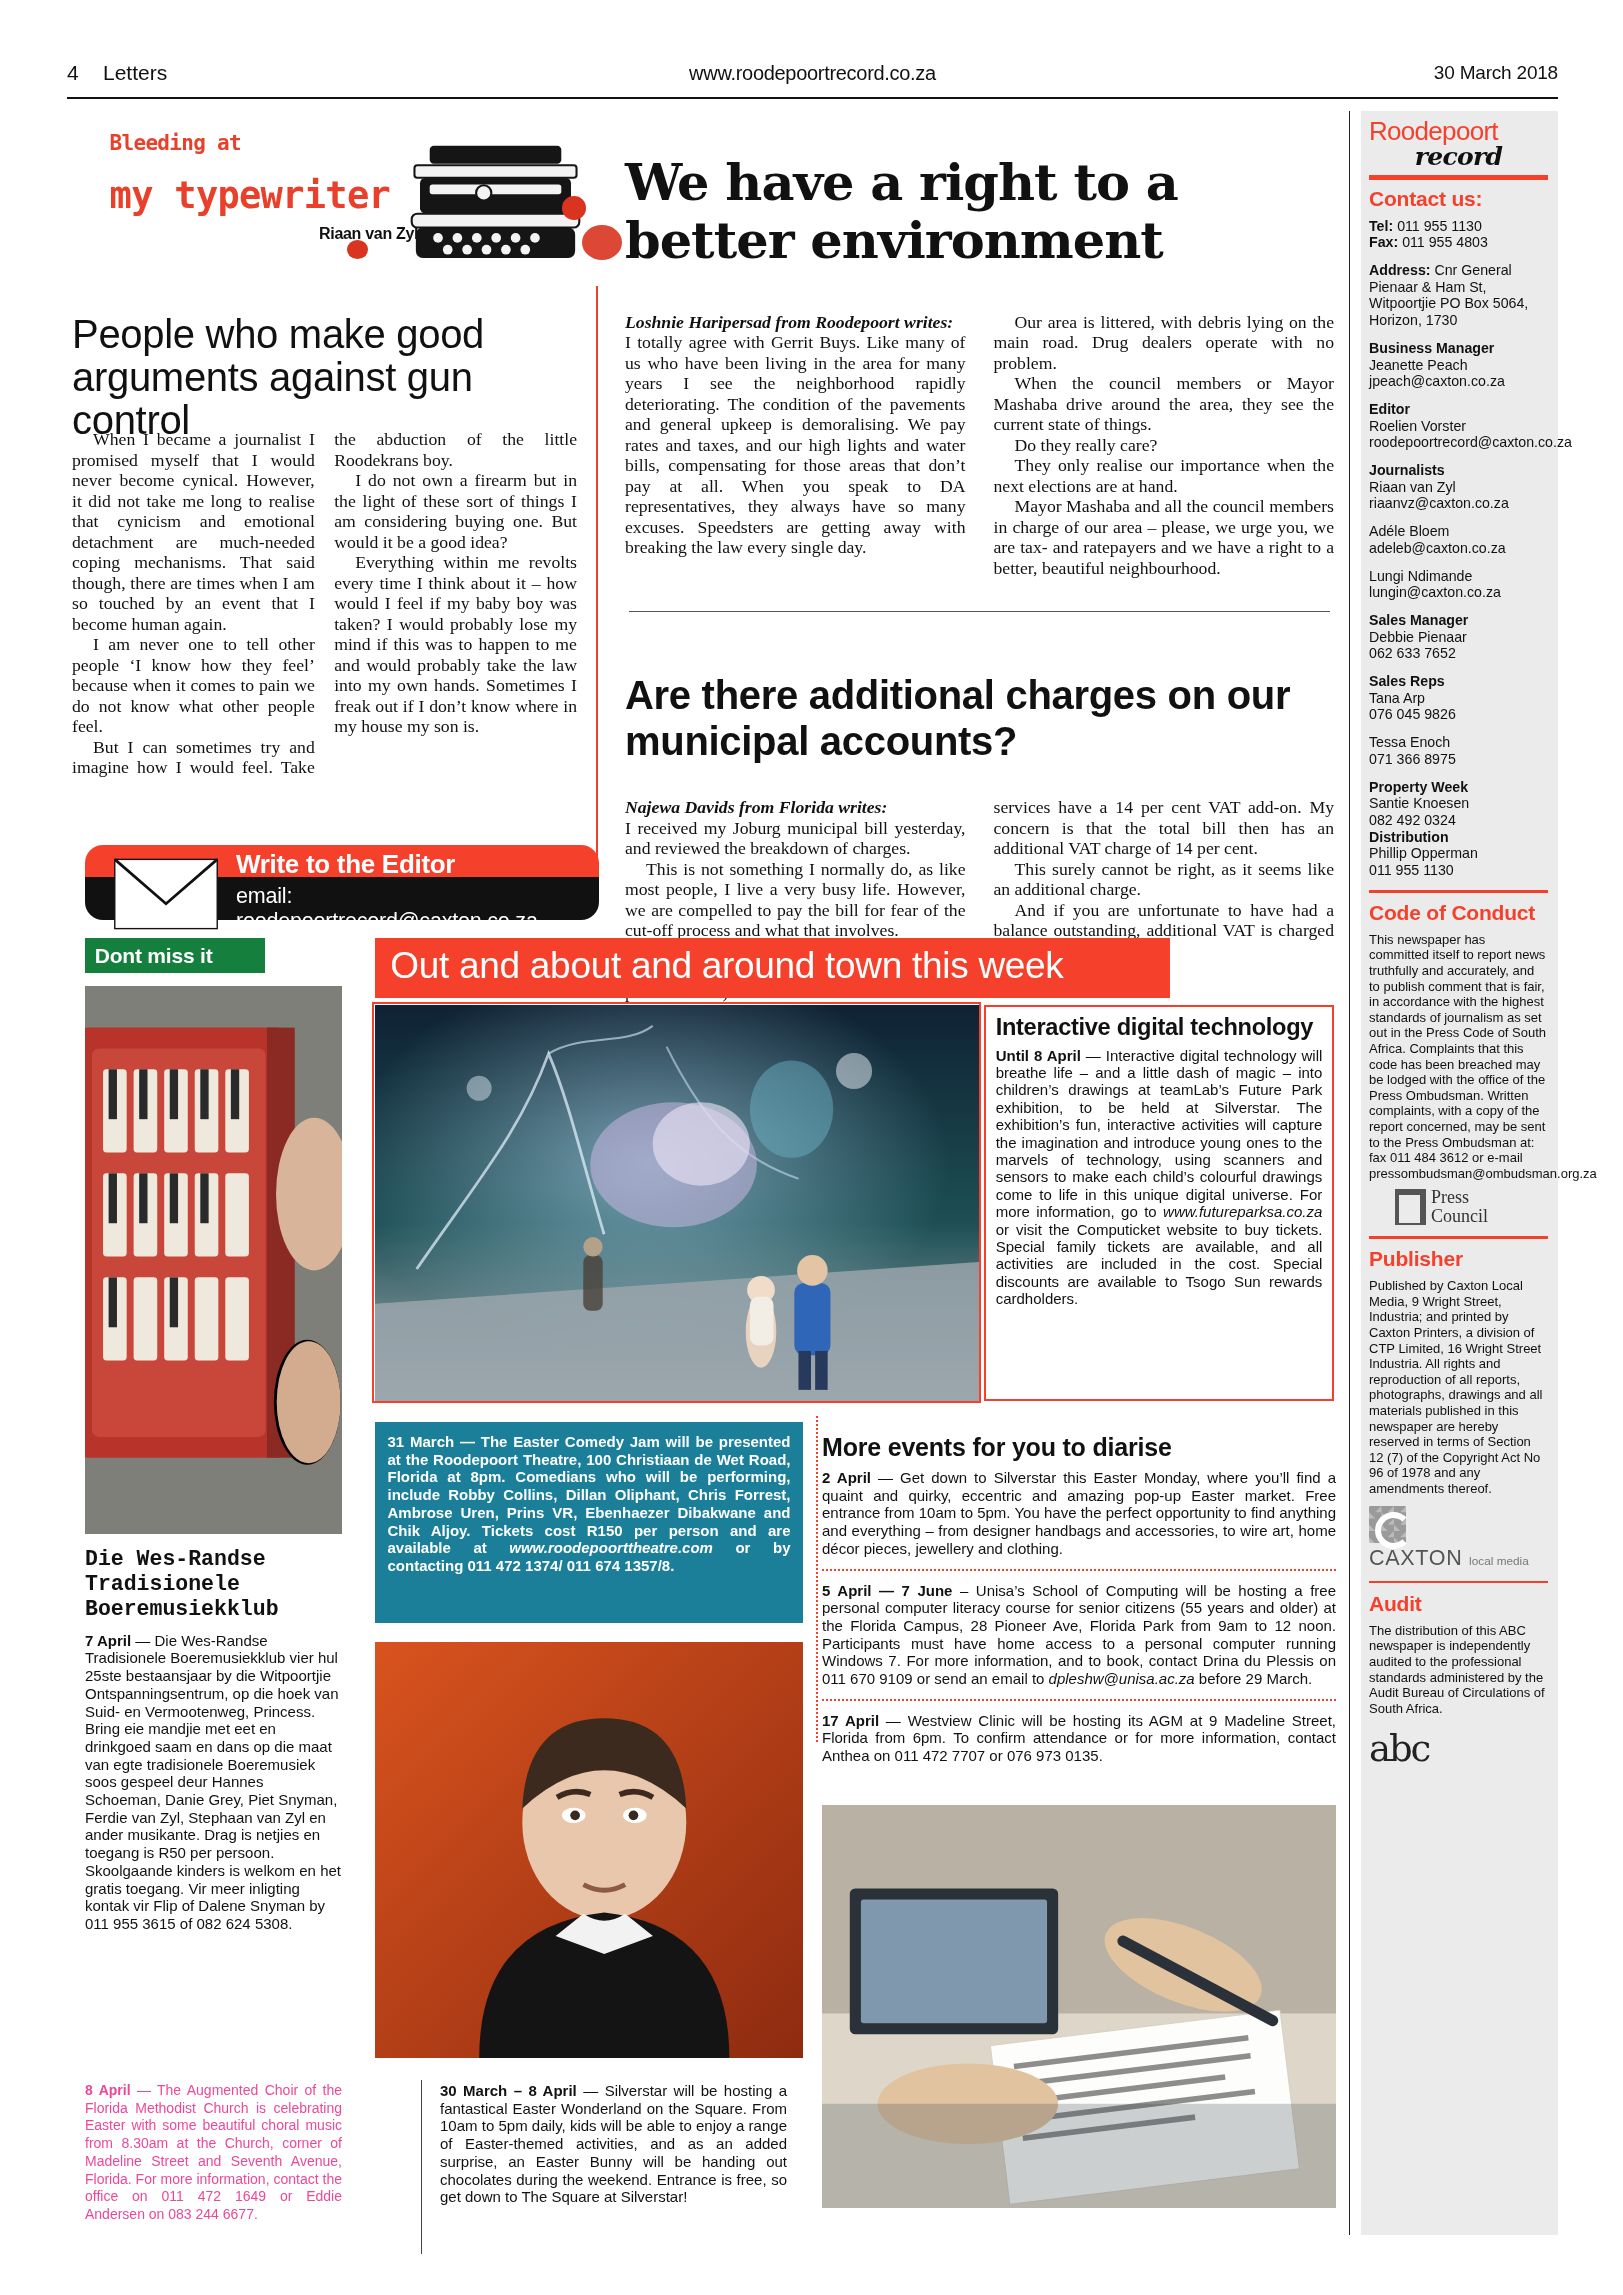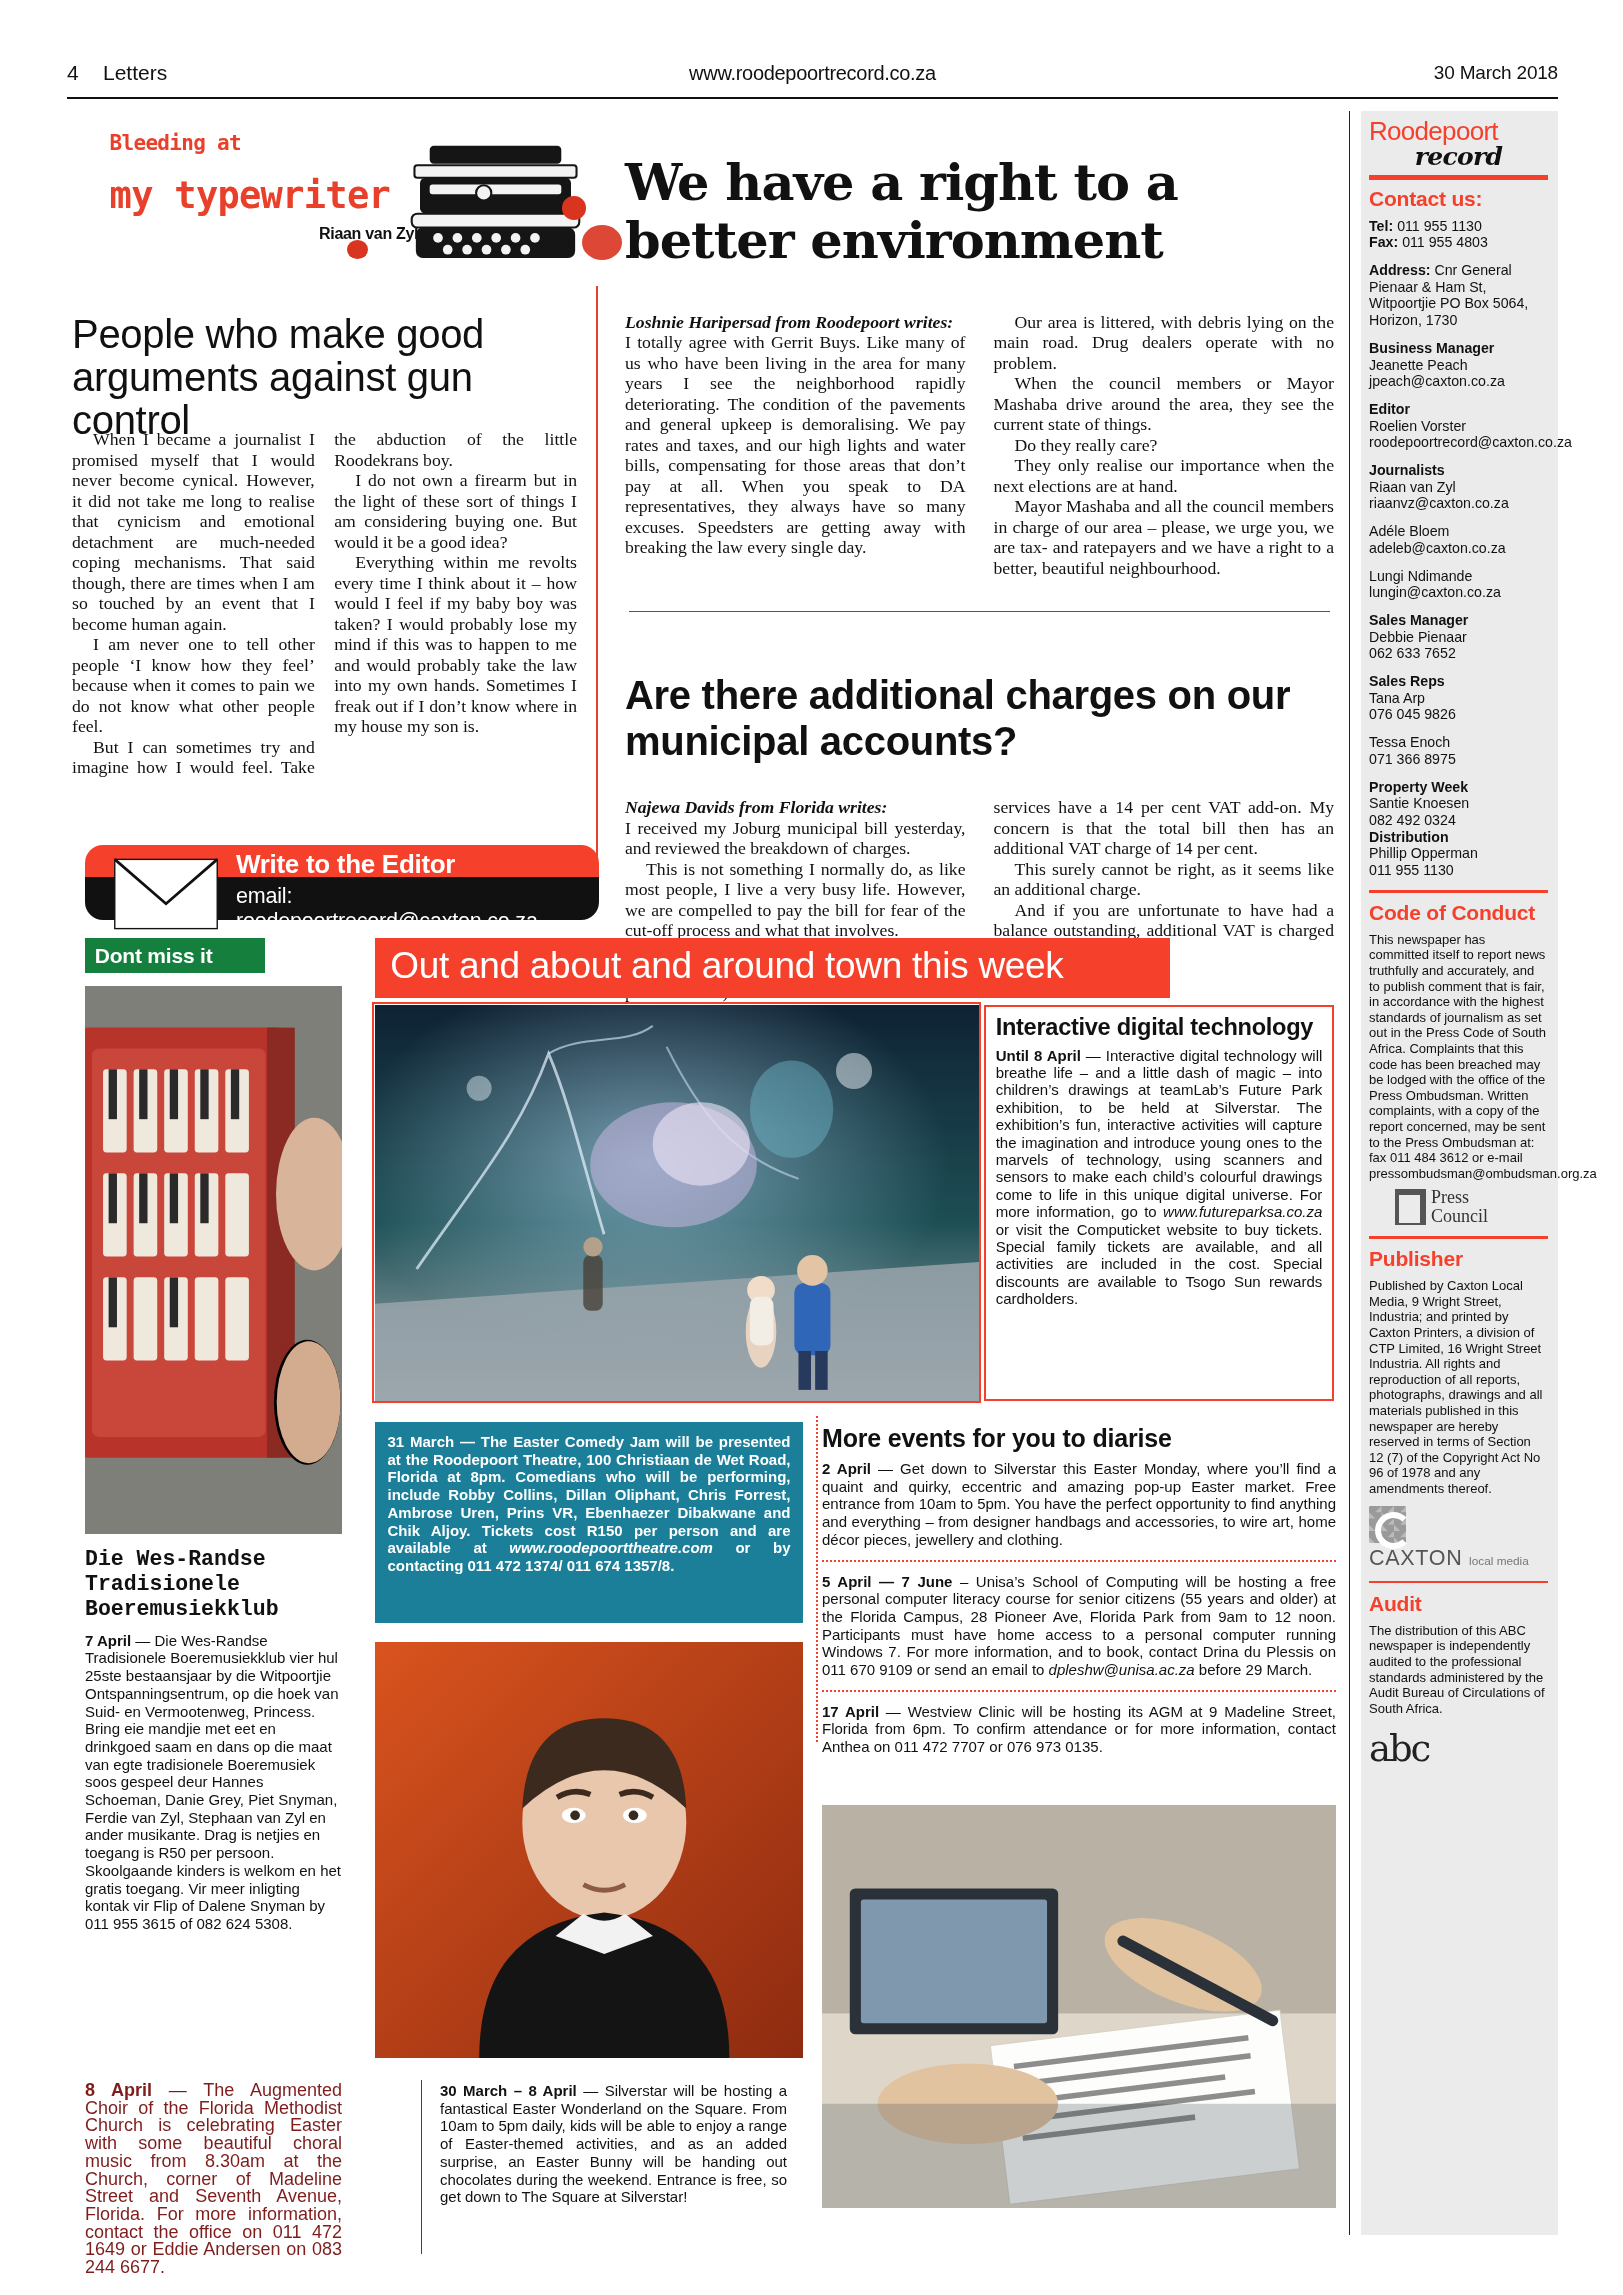--- a/index.html
+++ b/index.html
@@ -80,40 +80,40 @@
   .idt b{font-weight:700;}
   .idt i{font-style:italic;}
 
   
   .cjam{position:absolute;left:375px;top:1422px;width:428px;height:201px;background:#1b7f99;padding:11px 12.5px;box-sizing:border-box;}
   .cjam p{margin:0;font-size:15px;line-height:17.7px;color:#fff;font-weight:700;text-align:justify;}
   .cjam i{font-style:italic;}
 
   
   .mev{position:absolute;left:822px;top:1416px;width:514px;}
-  .mev h3{margin:8px 0 7px 0;font-family:"Liberation Sans Narrow","Liberation Sans",sans-serif;font-size:25px;color:#111;letter-spacing:-0.2px;}
+  .mev h3{margin:17px 0 7px 0;font-family:"Liberation Sans Narrow","Liberation Sans",sans-serif;font-size:25px;color:#111;letter-spacing:-0.2px;}
   .mev p{margin:0;font-size:15px;line-height:17.7px;color:#111;text-align:justify;}
   .mev b{font-weight:700;}
   .mev i{font-style:italic;}
   .dot-sep{height:0;border-top:2.1px dotted #f5402c;margin:11px 0;}
   .dot-l{position:absolute;left:816px;top:1416px;width:0;height:326px;border-left:2.1px dotted #f5402c;}
 
   
   .ph-com{position:absolute;left:375px;top:1642px;width:428px;height:416px;overflow:hidden;background:#b8471f;}
   
   .ph-hands{position:absolute;left:822px;top:1805px;width:514px;height:403px;overflow:hidden;background:#c9c3b5;}
 
   
   .boer{position:absolute;left:85px;top:1547px;width:257px;}
   .boer h4{margin:0 0 9.7px 0;font-family:Liberation Mono, monospace;font-size:21.5px;line-height:25px;font-weight:700;color:#111;}
   .boer p{margin:0;font-size:15px;line-height:17.7px;color:#111;}
   .boer b{font-weight:700;}
 
   .leftbot{position:absolute;left:85px;top:2082px;width:257px;}
-  .leftbot p{margin:0;font-size:18px;line-height:17.7px;color:#7f1d1d;text-align:justify;}
+  .leftbot p{margin:0;font-size:14px;line-height:17.7px;color:#ec4899;text-align:justify;}
   .leftbot b{font-weight:700;}
   .midbot{position:absolute;left:440px;top:2082px;width:347px;}
   .midbot p{margin:0;font-size:15px;line-height:17.7px;color:#111;text-align:justify;}
   .midbot b{font-weight:700;}
   .vr-bot{position:absolute;left:421px;top:2080px;width:1.4px;height:174px;background:#444;}
 
   
   .rail{position:absolute;left:1361px;top:111px;width:197px;height:2124px;background:#ebebeb;}
   .rail-line{position:absolute;left:1349px;top:111px;width:1.4px;height:2124px;background:#222;}
   .rail-inner{position:absolute;left:1369px;top:117px;width:179px;}

